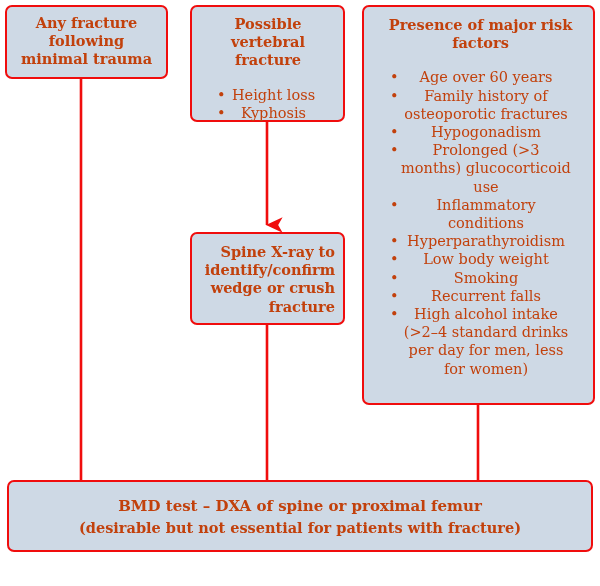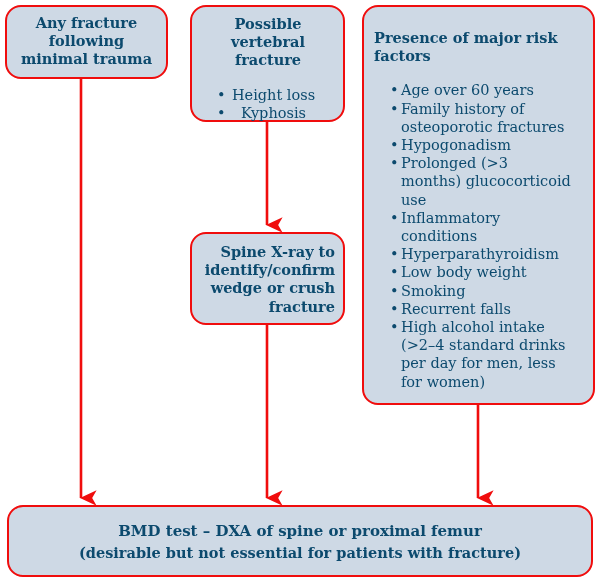--- a/index.html
+++ b/index.html
@@ -18,22 +18,22 @@
     position: absolute;
     left: 0; top: 0;
     width: 600px;
     height: 586px;
   }
   .box {
     position: absolute;
     box-sizing: border-box;
     background: #ced9e5;
     border: 2px solid #f00d0d;
-    border-radius: 16px;
-    color: #0c4a6e;
+    border-radius: 7px;
+    color: #c2410c;
     z-index: 2;
   }
   .box-title {
     font-weight: bold;
     font-size: 14.5px;
     line-height: 18.2px;
   }
   .bullets {
     list-style: none;
     margin: 16px;
@@ -64,33 +64,33 @@
   #box-vertebral {
     left: 190px; top: 5px;
     width: 155px; height: 117px;
     padding: 8px 8px 0 9px;
     text-align: center;
   }
   
   #box-riskfactors {
     left: 362px; top: 5px;
     width: 233px; height: 400px;
-    padding: 22px 6px 0 10px;
-    text-align: left;
+    padding: 9px 6px 0 10px;
+    text-align: center;
   }
   
   #box-xray {
     left: 190px; top: 232px;
     width: 155px; height: 93px;
     padding: 9px 8px 0 11px;
     text-align: right;
   }
   
   #box-bmd {
-    left: 7px; top: 505px;
+    left: 7px; top: 480px;
     width: 586px; height: 72px;
     padding: 13px 10px 0 10px;
     text-align: center;
   }
   #box-bmd .bmd-title {
     font-weight: bold;
     font-size: 15px;
     line-height: 22px;
   }
   #box-bmd .bmd-sub {

